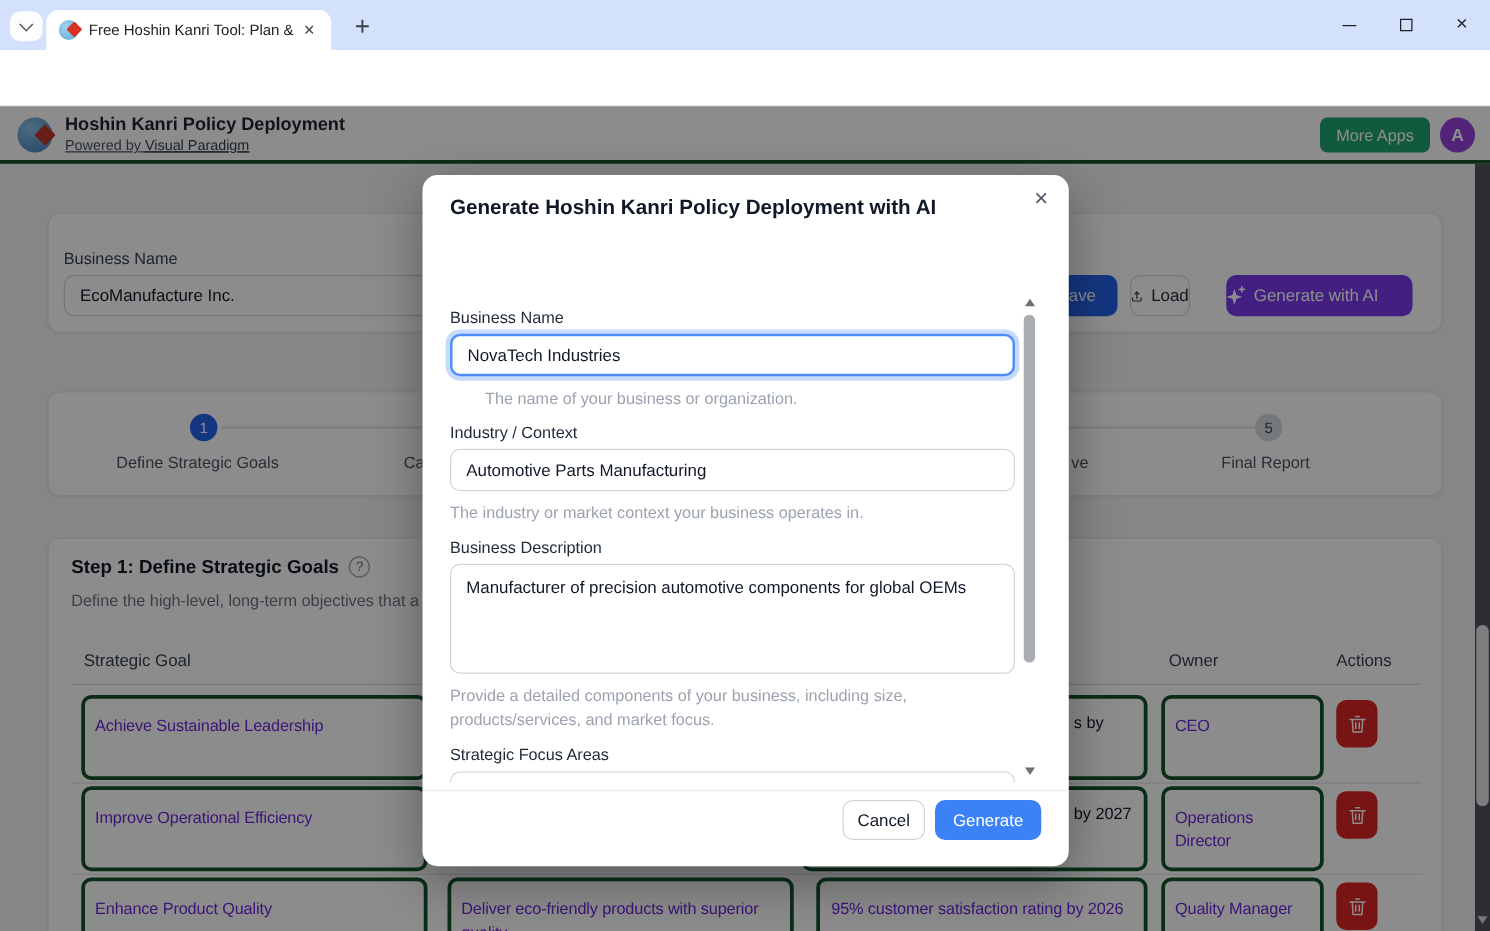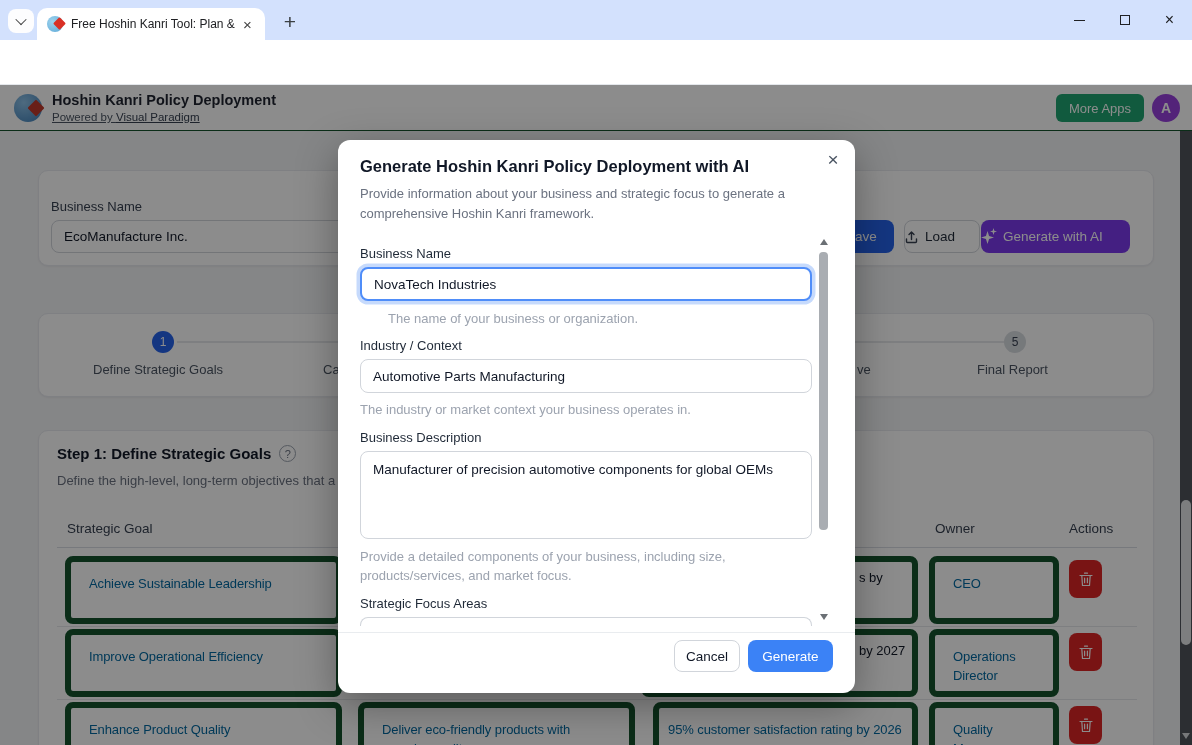--- a/index.html
+++ b/index.html
@@ -33,21 +33,21 @@
   .rl-page i { position:absolute; left:3px; height:1.5px; background:#fff; display:block; }
   .rl-badge { position:absolute; right:-4px; bottom:-3px; width:10px; height:10px; border-radius:50%; background:#fbc02d; border:1.5px solid #fff; }
   .bubble { position:relative; display:block; width:17px; height:13px; background:#80868b; border-radius:2.5px; }
   .bubble i { position:absolute; left:2px; bottom:-4px; width:0; height:0; border-left:5px solid #80868b; border-bottom:5px solid transparent; }
   .tb-divider { position:absolute; left:1107px; top:52px; width:1px; height:22px; background:#d5dae0; }
   .tb-avatar { position:absolute; left:1119px; top:49px; width:28px; height:28px; border-radius:50%; background:#0a9488; color:#fff; font-size:13px; font-weight:bold; display:flex; align-items:center; justify-content:center; cursor:pointer; }
   .kebab { position:absolute; left:1163px; top:51px; font-size:17px; color:#5f6368; cursor:pointer; }
 
   
   .app { position:absolute; left:0; top:85px; width:1192px; height:660px; background:#f3f4f6; overflow:hidden; }
-  .appheader { position:absolute; left:0; top:0; width:1192px; height:46px; background:#ffffff; border-bottom:1px solid #14532d; }
+  .appheader { position:absolute; left:0; top:0; width:1192px; height:46px; background:#ffffff; border-bottom:3px solid #14532d; }
   .logo { position:absolute; left:14px; top:9px; width:28px; height:28px; border-radius:50%; background:radial-gradient(circle at 35% 30%, #8ec2e8, #3f7fb8); }
   .logo i { position:absolute; right:0; top:8px; width:12px; height:12px; background:#c0392c; transform:rotate(45deg); border-radius:1px; }
   .apptitle { position:absolute; left:52px; top:7px; font-size:14.5px; font-weight:bold; color:#1f2430; }
   .appsub { position:absolute; left:52px; top:26px; font-size:11.5px; color:#4b5563;text-decoration:underline; }
   .appsub a { color:#374151; }
   .moreapps { position:absolute; left:1056px; top:9px; width:88px; height:28px; background:#1fa571; color:#fff; font-size:13px; border:none; border-radius:6px; cursor:pointer; }
   .hdr-avatar { position:absolute; left:1152px; top:9px; width:28px; height:28px; border-radius:50%; background:#9740dd; color:#fff; font-weight:bold; font-size:14px; display:flex; align-items:center; justify-content:center; cursor:pointer; }
 
   .card { position:absolute; background:#fff; border:1px solid #e7e9ee; border-radius:10px; box-shadow:0 1px 2px rgba(0,0,0,.05); }
   .fldlabel { position:absolute; font-size:13px; color:#374151; }
@@ -67,21 +67,21 @@
   .steplabel { position:absolute; font-size:13px; color:#4b5563; white-space:nowrap; }
   .stepline { position:absolute; height:2px; background:#e5e7eb; }
 
   .h2row { position:absolute; display:flex; align-items:center; gap:8px; }
   .h2 { font-size:15px; font-weight:bold; color:#111827; }
   .helpcirc { width:17px; height:17px; border-radius:50%; border:1.5px solid #9ca3af; color:#6b7280; font-size:11px; display:flex; align-items:center; justify-content:center; cursor:pointer; }
   .desc { position:absolute; font-size:13px; color:#6b7280; white-space:nowrap; overflow:hidden; }
   .colhead { position:absolute; font-size:13.5px; color:#374151; }
   .hline { position:absolute; height:1px; background:#d9dde3; }
   .rline { position:absolute; height:1px; background:#e5e7eb; }
-  .cellbox { position:absolute; background:#fff; border:6px solid #14532d; border-radius:8px; padding:13px 18px; font-size:13px; color:#0369a1; line-height:1.45; letter-spacing:-0.1px; cursor:text; }
+  .cellbox { position:absolute; background:#fff; border:3px solid #14532d; border-radius:8px; padding:13px 8px; font-size:13px; color:#6d28d9; line-height:1.45; letter-spacing:-0.1px; cursor:text; }
   .fragtext { position:absolute; font-size:13px; color:#111827; white-space:nowrap; }
   .trash { position:absolute; width:33px; height:38px; background:#dc2626; border:none; border-radius:8px; display:flex; align-items:center; justify-content:center; cursor:pointer; }
 
   .pg-sb-track { position:absolute; left:1180px; top:46px; width:12px; height:614px; background:#50545b; }
   .pg-sb-thumb { position:absolute; left:1181px; top:415px; width:10px; height:145px; background:#e3e5e8; border-radius:5px; cursor:grab; }
   .pg-sb-down { position:absolute; left:1182px; top:648px; width:0; height:0; border-left:4px solid transparent; border-right:4px solid transparent; border-top:6px solid #d9dbde; }
 
   .overlay { position:absolute; left:0; top:85px; width:1192px; height:660px; background:rgba(0,0,0,0.45); z-index:40; }
 
   
@@ -183,21 +183,21 @@
       <button class="moreapps">More Apps</button>
       <div class="hdr-avatar">A</div>
     </div>
 
     <div class="card" style="left:38px; top:85px; width:1116px; height:96px;">
       <span class="fldlabel" style="left:12px; top:28px;">Business Name</span>
       <input class="txtinput" style="left: 12px; top: 49px; width: 782px;" value="EcoManufacture Inc.">
       <button class="btn btn-save" style="left:807px; top:49px; width:48px;">
           <span>Save</span>
         </button>
-      <button class="btn btn-load" style="left:865px; top:49px; width:76px;">
+      <button class="btn btn-load" style="left:865px; top:49px; width:48px;">
         <svg width="13" height="14" viewBox="0 0 13 14">
             <path d="M6.5 9.5V2M4 4.5 6.5 2 9 4.5M1.5 9v2.5a1 1 0 0 0 1 1h8a1 1 0 0 0 1-1V9" stroke="#374151" stroke-width="1.4" fill="none" stroke-linecap="round" stroke-linejoin="round"></path>
           </svg>
         <span>Load</span>
       </button>
       <button class="btn btn-ai" style="left:942px; top:49px; width:149px;">
         <span class="spark">
             <i class="s1"></i>
             <i class="s2"></i>
           </span>
@@ -264,21 +264,20 @@
     <div class="pg-sb-track"></div>
     <div class="pg-sb-thumb"></div>
     <i class="pg-sb-down"></i>
   </div>
 
   <div class="overlay"></div>
 
   <div class="modal">
     <div class="m-title">Generate Hoshin Kanri Policy Deployment with AI</div>
     <div class="m-close">×</div>
-    <div class="m-sub">Provide information about your business and strategic focus to generate a comprehensive Hoshin Kanri framework.</div>
 
     <span class="m-label" style="left:22px; top:106px;">Business Name</span>
     <input class="m-input focused" style="top: 127px;" value="NovaTech Industries">
     <span class="m-helper" style="top:170px;margin-left:28px;">The name of your business or organization.</span>
 
     <span class="m-label" style="left:22px; top:198px;">Industry / Context</span>
     <input class="m-input" style="top: 219px;" value="Automotive Parts Manufacturing">
     <span class="m-helper" style="top:261px;">The industry or market context your business operates in.</span>
 
     <span class="m-label" style="left:22px; top:290px;">Business Description</span>

